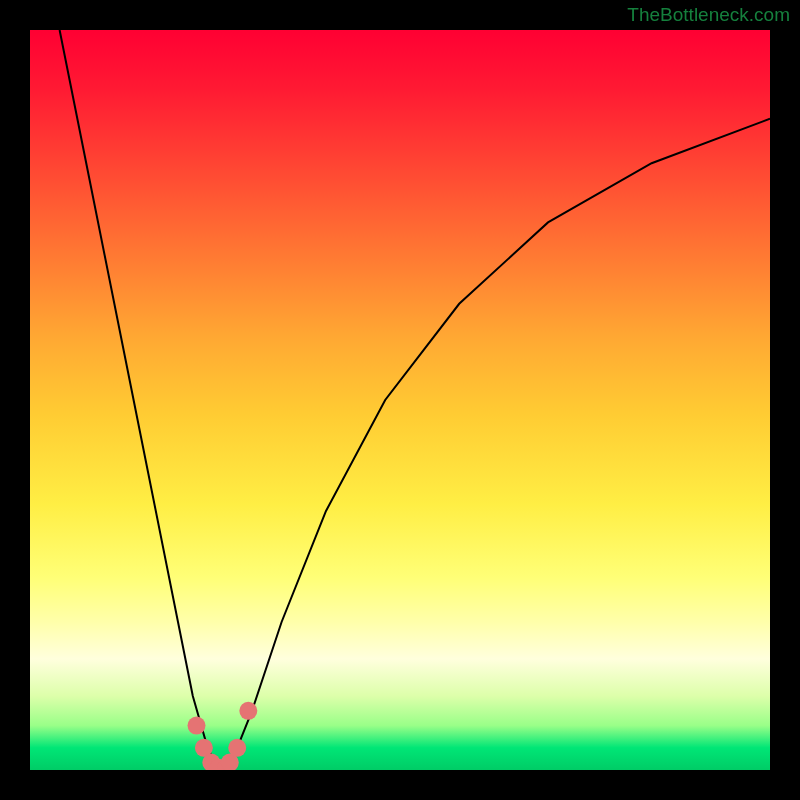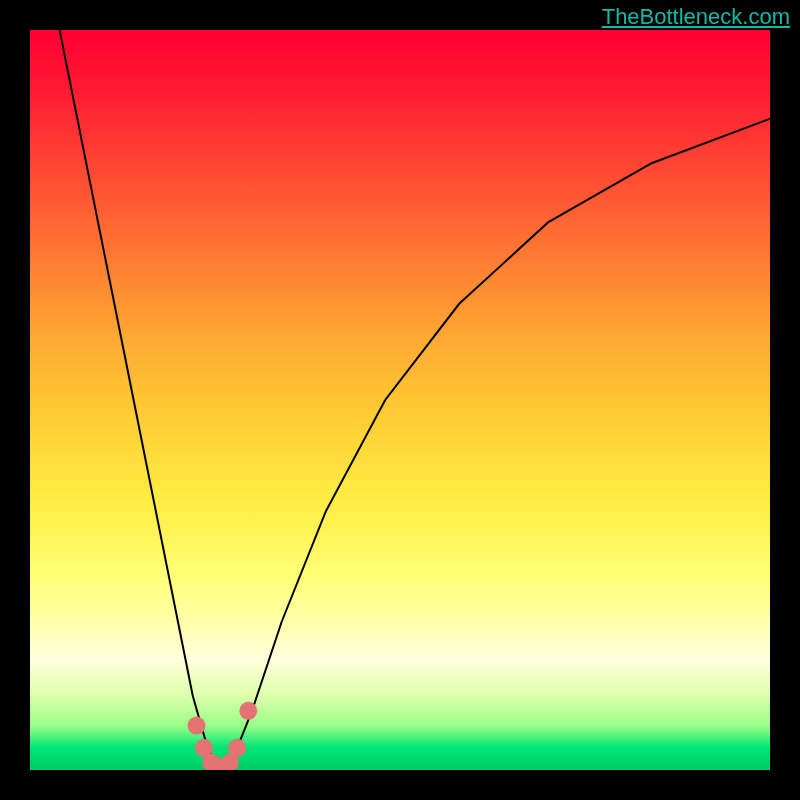--- a/index.html
+++ b/index.html
@@ -34,24 +34,23 @@
       #99ff88 94%,
       #00e676 97%,
       #00cc66 100%
     );
   }
   .watermark {
     position: absolute;
     top: 4px;
     right: 10px;
     font-family: Arial, Helvetica, sans-serif;
-    font-size: 22px;
-    color: #14b8a6;
+    font-size: 19px;
+    color: #15803d;
     z-index: 10;
-    text-decoration: underline;
   }
   svg.curve {
     position: absolute;
     left: 0;
     top: 0;
     width: 740px;
     height: 740px;
     pointer-events: none;
   }
   .curve-path {

